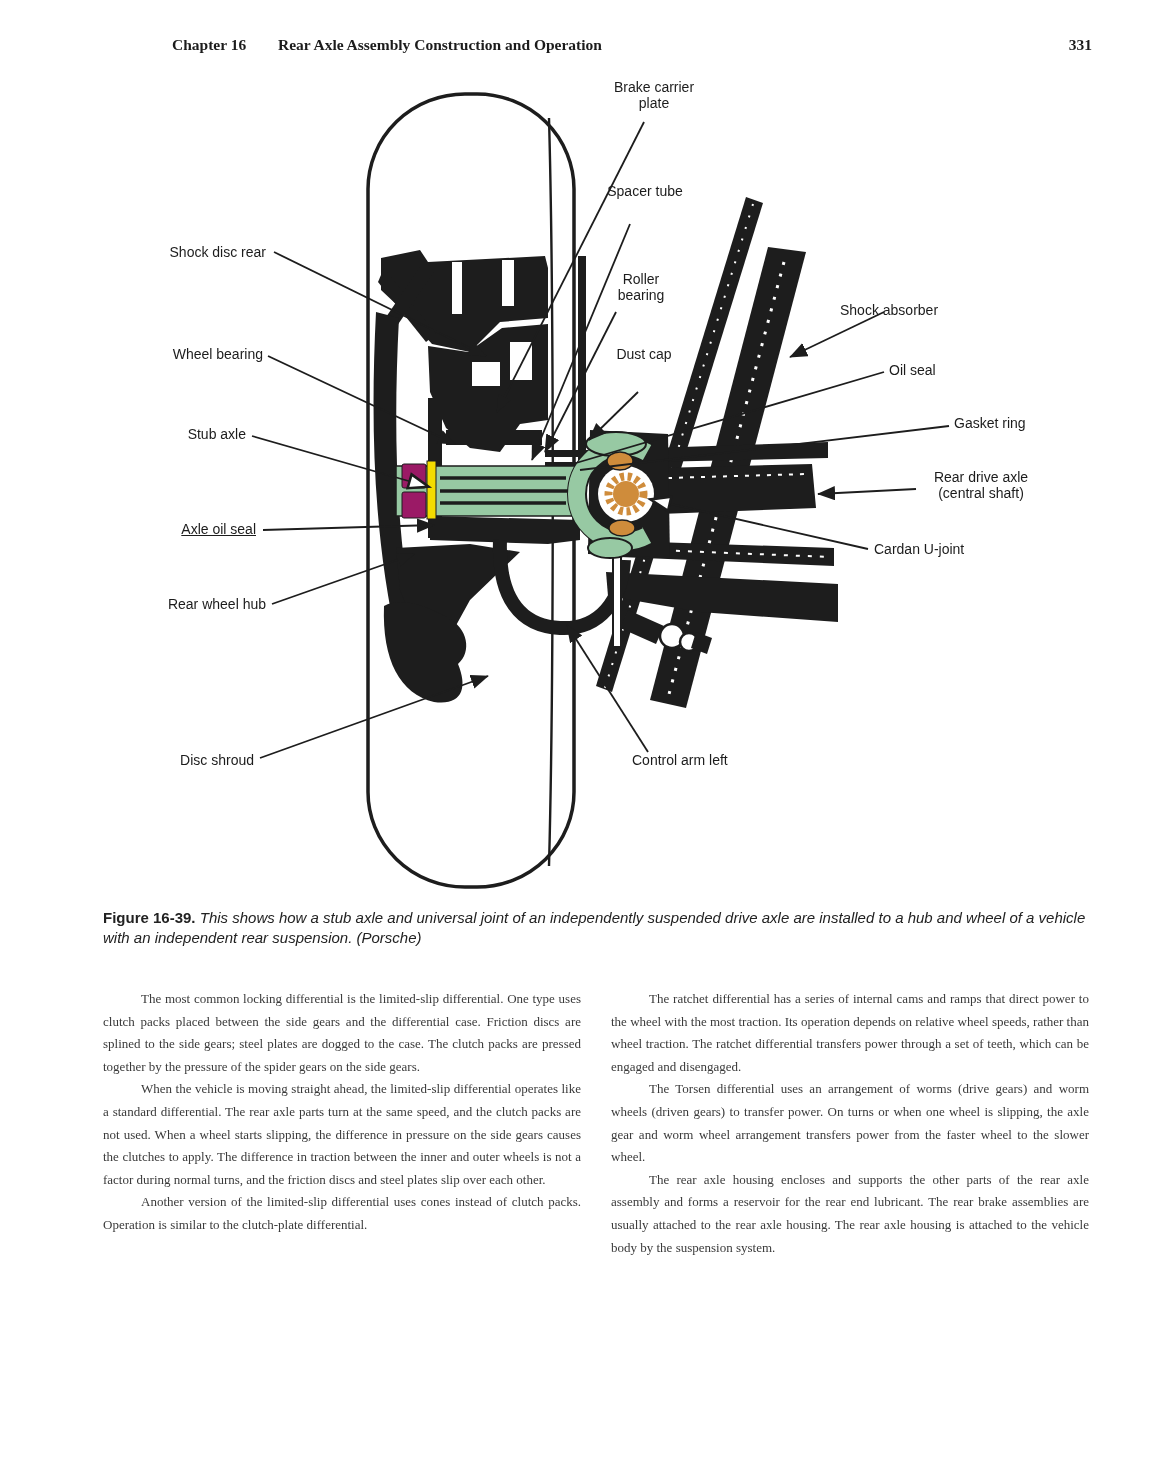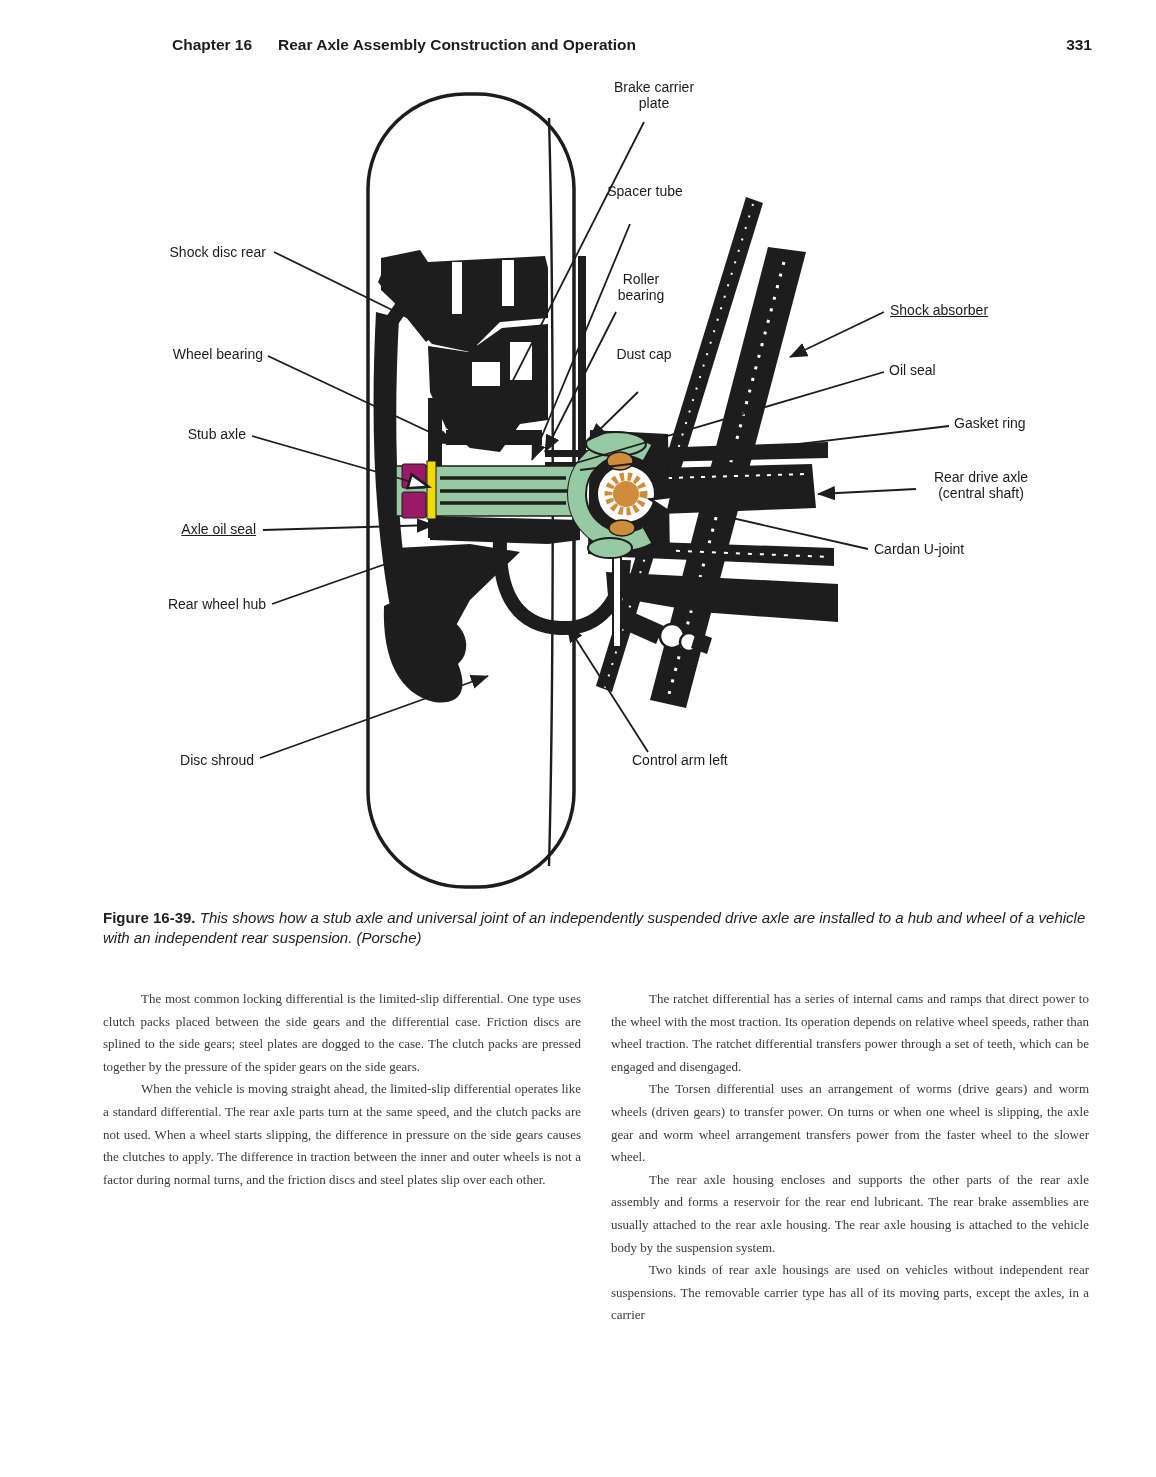--- a/index.html
+++ b/index.html
@@ -2,21 +2,21 @@
 <html><head>
 <meta charset="utf-8">
 <style>
   html,body{margin:0;padding:0;}
   body{
     width:1156px;height:1477px;position:relative;background:#ffffff;
     font-family:"Liberation Sans",sans-serif;color:#1d1d1d;overflow:hidden;
   }
   .abs{position:absolute;}
   
-  .runhead{font-family:Liberation Sans, sans-serif;font-weight:bold;font-size:15.5px;color:#1c1c1c;white-space:nowrap;}
+  .runhead{font-family:Liberation Serif, serif;font-weight:bold;font-size:15.5px;color:#1c1c1c;white-space:nowrap;}
   
   .lbl{font-size:14px;line-height:1.14;color:#1c1c1c;}
   .lbl.right{text-align:right;}
   .lbl.center{text-align:center;}
   
   .caption{left:103px;top:908px;width:990px;font-size:15px;line-height:1.33;color:#222;}
   .caption .lead{font-weight:bold;font-style:normal;}
   .caption .txt{font-style:italic;}
   
   .col{font-family:"Liberation Serif",serif;font-size:13px;line-height:22.6px;
@@ -136,40 +136,40 @@
     <line x1="916" y1="489" x2="818" y2="494" marker-end="url(#mA)"></line>
     <line x1="868" y1="549" x2="653" y2="500" marker-end="url(#mW)"></line>
     <line x1="648" y1="752" x2="567" y2="625" marker-end="url(#mA)"></line>
   </g>
 </svg>
 
 <div class="abs lbl center" style="left:608px;top:80px;width:92px;">Brake carrier plate</div>
 <div class="abs lbl center" style="left:605px;top:184px;width:80px;">Spacer tube</div>
 <div class="abs lbl right" style="left:118px;top:245px;width:148px;">Shock disc rear</div>
 <div class="abs lbl center" style="left:601px;top:272px;width:80px;">Roller bearing</div>
-<div class="abs lbl" style="left:890px;top:303px;text-decoration:underline;">Shock absorber</div>
+<div class="abs lbl" style="left:840px;top:303px;">Shock absorber</div>
 <div class="abs lbl right" style="left:113px;top:347px;width:150px;">Wheel bearing</div>
 <div class="abs lbl center" style="left:614px;top:347px;width:60px;">Dust cap</div>
 <div class="abs lbl" style="left:889px;top:363px;">Oil seal</div>
 <div class="abs lbl right" style="left:96px;top:427px;width:150px;">Stub axle</div>
 <div class="abs lbl" style="left:954px;top:416px;">Gasket ring</div>
 <div class="abs lbl center" style="left:920px;top:470px;width:122px;">Rear drive axle (central shaft)</div>
 <div class="abs lbl right" style="left:106px;top:522px;width:150px;text-decoration:underline;">Axle oil seal</div>
 <div class="abs lbl" style="left:874px;top:542px;">Cardan U-joint</div>
 <div class="abs lbl right" style="left:114px;top:597px;width:152px;">Rear wheel hub</div>
 <div class="abs lbl right" style="left:104px;top:753px;width:150px;text-align:right;">Disc shroud</div>
 <div class="abs lbl" style="left:632px;top:753px;">Control arm left</div>
 
 <div class="abs caption">
   <span class="lead">Figure 16-39.</span>
   <span class="txt">This shows how a stub axle and universal joint of an independently suspended drive axle are installed to a hub and wheel of a vehicle with an independent rear suspension. (Porsche)</span>
 </div>
 
 <div id="col-left" class="abs col">
   <p>The most common locking differential is the limited-slip differential. One type uses clutch packs placed between the side gears and the differential case. Friction discs are splined to the side gears; steel plates are dogged to the case. The clutch packs are pressed together by the pressure of the spider gears on the side gears.</p>
   <p>When the vehicle is moving straight ahead, the limited-slip differential operates like a standard differential. The rear axle parts turn at the same speed, and the clutch packs are not used. When a wheel starts slipping, the difference in pressure on the side gears causes the clutches to apply. The difference in traction between the inner and outer wheels is not a factor during normal turns, and the friction discs and steel plates slip over each other.</p>
+  <p>Another version of the limited-slip differential uses cones instead of clutch packs. Operation is similar to the clutch-plate differential.</p>
 </div>
 <div id="col-right" class="abs col">
   <p>The ratchet differential has a series of internal cams and ramps that direct power to the wheel with the most traction. Its operation depends on relative wheel speeds, rather than wheel traction. The ratchet differential transfers power through a set of teeth, which can be engaged and disengaged.</p>
   <p>The Torsen differential uses an arrangement of worms (drive gears) and worm wheels (driven gears) to transfer power. On turns or when one wheel is slipping, the axle gear and worm wheel arrangement transfers power from the faster wheel to the slower wheel.</p>
   <p>The rear axle housing encloses and supports the other parts of the rear axle assembly and forms a reservoir for the rear end lubricant. The rear brake assemblies are usually attached to the rear axle housing. The rear axle housing is attached to the vehicle body by the suspension system.</p>
-  <p>Two kinds of rear axle housings are used on vehicles without independent rear suspensions. The removable carrier type has all of its moving parts, except the axles, in a carrier</p>
 </div>
 
 </body></html>

